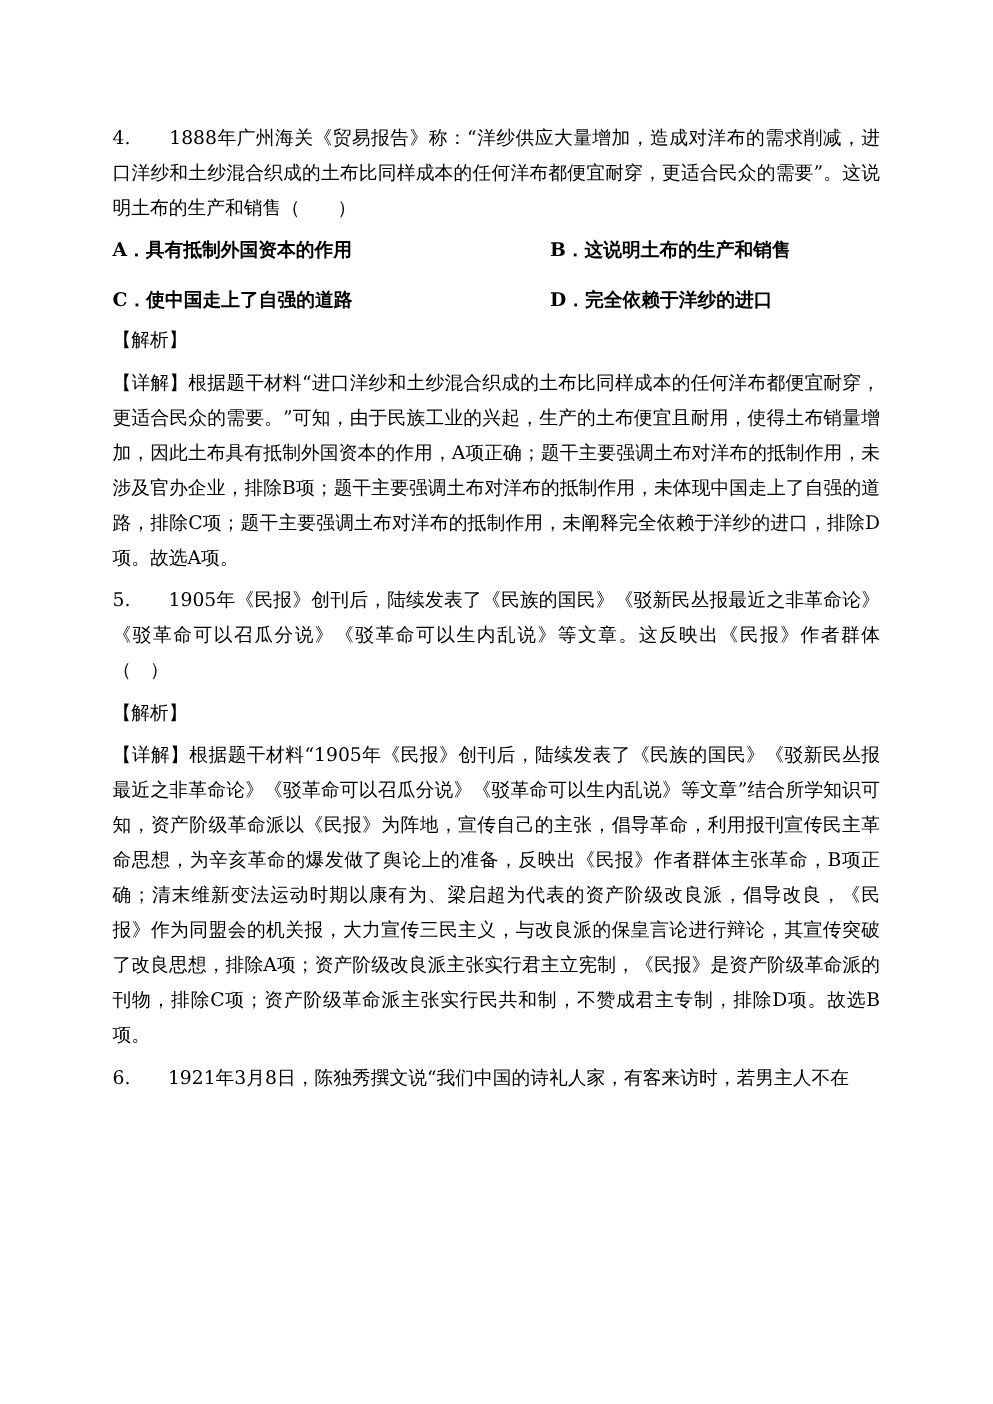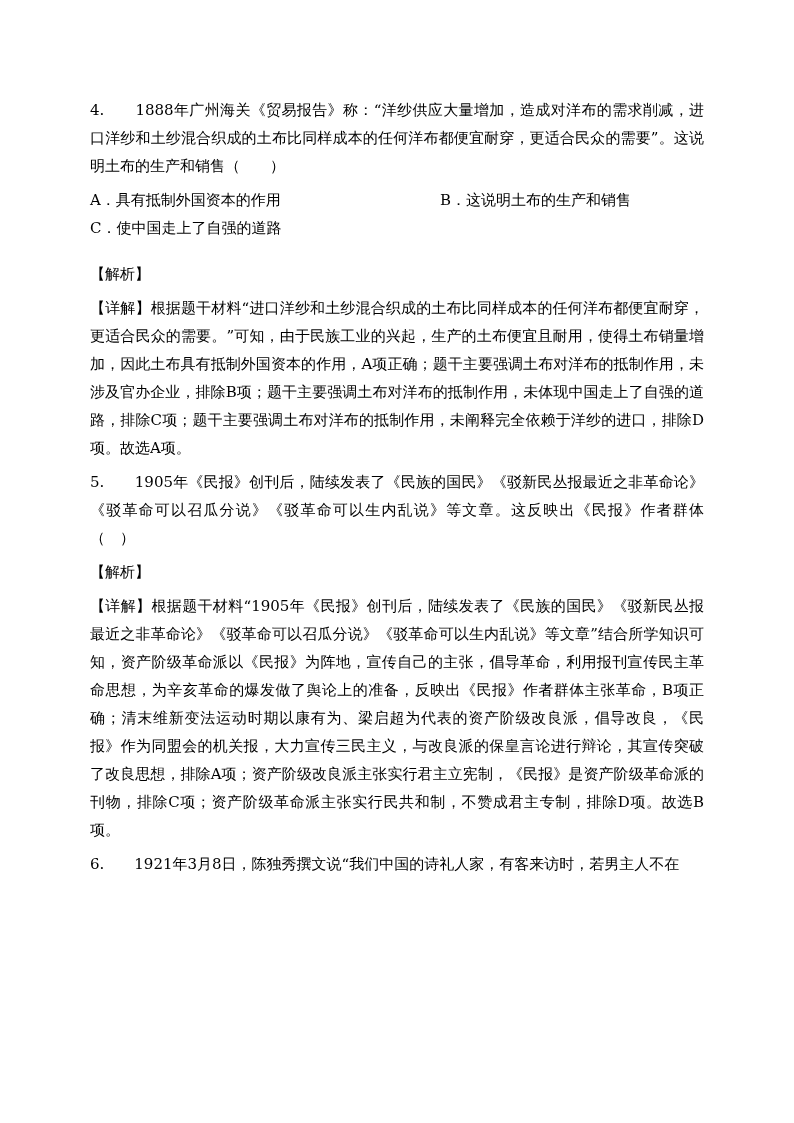--- a/index.html
+++ b/index.html
@@ -19,24 +19,25 @@
   .para {
     font-size: 15px;
     line-height: 28px;
     margin-bottom: 6px;
     word-break: normal;
   }
   .justified { text-align: justify; }
   .options-grid {
     display: grid;
     grid-template-columns: 350px 1fr;
-    row-gap: 0;
+    row-gap: 12px;
     font-size: 15px;
     line-height: 28px;
-    margin-bottom: 18px;
+    margin-bottom: 4px;
+    font-weight: bold;
   }
   .options-inline {
     width: 556px;
     font-size: 15px;
     line-height: 28px;
     margin-bottom: 6px;
   }
   .sp { display: inline-block; height: 1px; }
   .sp1 { width: 70px; }
   .sp2 { width: 68px; }
@@ -47,20 +48,21 @@
 <body>
 
 <div class="page">
 
   <section class="question">
     <p class="para justified">4.　　1888年广州海关《贸易报告》称：“洋纱供应大量增加，造成对洋布的需求削减，进口洋纱和土纱混合织成的土布比同样成本的任何洋布都便宜耐穿，更适合民众的需要”。这说明土布的生产和销售（　　）</p>
     <div class="options-grid">
       <span class="opt">A．具有抵制外国资本的作用</span>
       <span class="opt">B．这说明土布的生产和销售</span>
       <span class="opt">C．使中国走上了自强的道路</span>
+      <span class="opt">D．完全依赖于洋纱的进口</span>
     </div>
     <p class="para">【解析】</p>
     <p class="para justified">【详解】根据题干材料“进口洋纱和土纱混合织成的土布比同样成本的任何洋布都便宜耐穿，更适合民众的需要。”可知，由于民族工业的兴起，生产的土布便宜且耐用，使得土布销量增加，因此土布具有抵制外国资本的作用，A项正确；题干主要强调土布对洋布的抵制作用，未涉及官办企业，排除B项；题干主要强调土布对洋布的抵制作用，未体现中国走上了自强的道路，排除C项；题干主要强调土布对洋布的抵制作用，未阐释完全依赖于洋纱的进口，排除D项。故选A项。</p>
   </section>
 
   <section class="question">
     <p class="para justified">5.　　1905年《民报》创刊后，陆续发表了《民族的国民》《驳新民丛报最近之非革命论》《驳革命可以召瓜分说》《驳革命可以生内乱说》等文章。这反映出《民报》作者群体（　）</p>
     <p class="para">【解析】</p>
     <p class="para justified">【详解】根据题干材料“1905年《民报》创刊后，陆续发表了《民族的国民》《驳新民丛报最近之非革命论》《驳革命可以召瓜分说》《驳革命可以生内乱说》等文章”结合所学知识可知，资产阶级革命派以《民报》为阵地，宣传自己的主张，倡导革命，利用报刊宣传民主革命思想，为辛亥革命的爆发做了舆论上的准备，反映出《民报》作者群体主张革命，B项正确；清末维新变法运动时期以康有为、梁启超为代表的资产阶级改良派，倡导改良，《民报》作为同盟会的机关报，大力宣传三民主义，与改良派的保皇言论进行辩论，其宣传突破了改良思想，排除A项；资产阶级改良派主张实行君主立宪制，《民报》是资产阶级革命派的刊物，排除C项；资产阶级革命派主张实行民共和制，不赞成君主专制，排除D项。故选B项。</p>
   </section>

